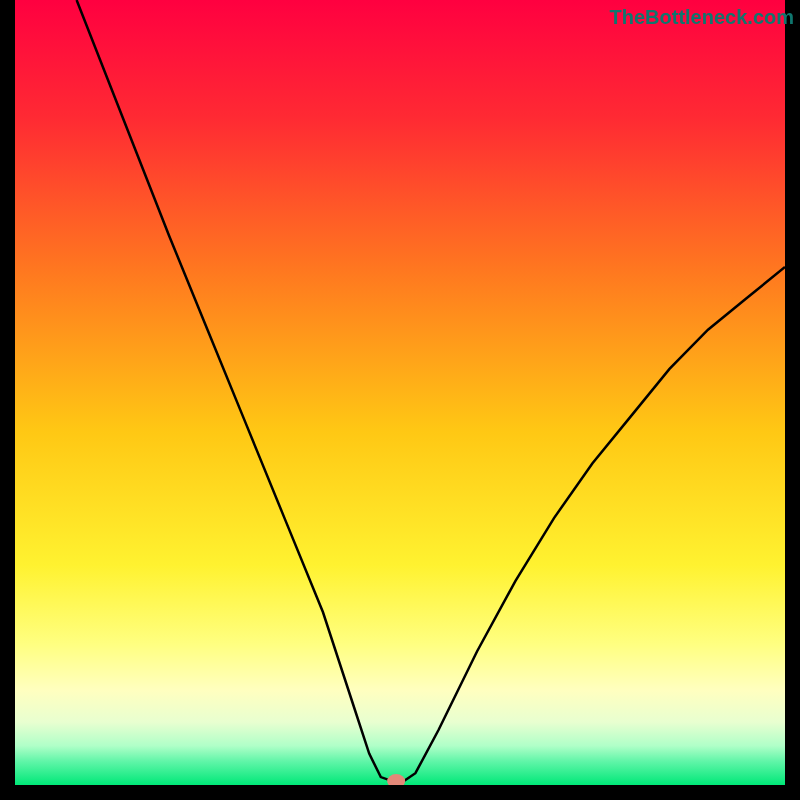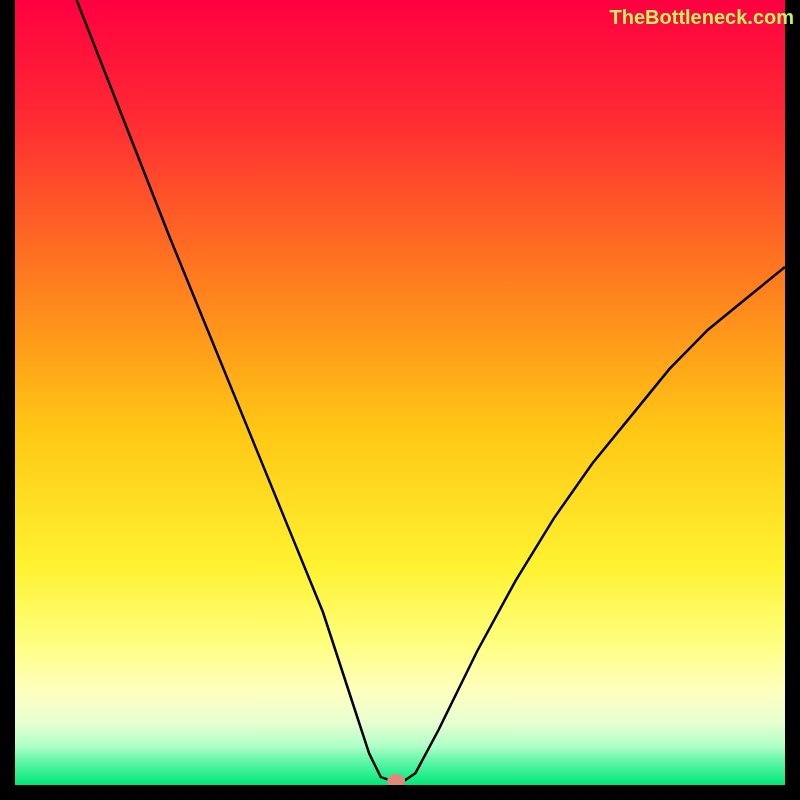--- a/index.html
+++ b/index.html
@@ -15,21 +15,21 @@
   position: absolute;
   left: 15px;
   top: 0;
   width: 770px;
   height: 785px;
 }
 .watermark {
   position: absolute;
   top: 6px;
   right: 6px;
-  color: #bef264;
+  color: #0f766e;
   font-size: 20px;
   font-weight: bold;
   z-index: 10;
 }
 svg {
   position: absolute;
   left: 0;
   top: 0;
 }
 </style>

